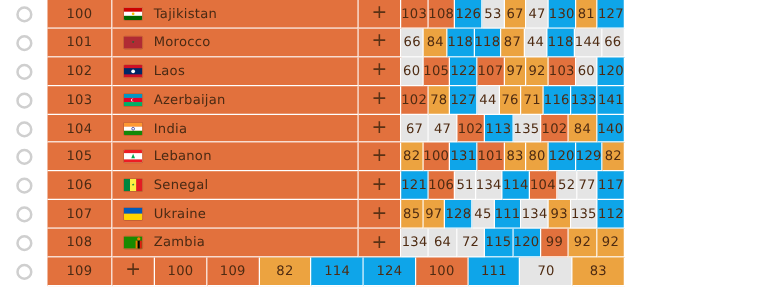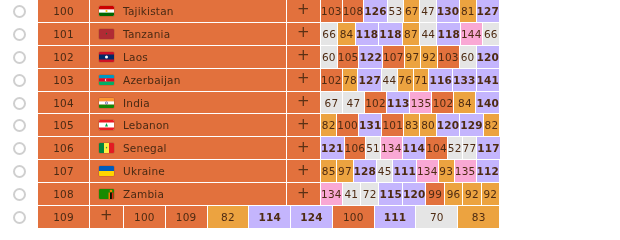--- a/index.html
+++ b/index.html
@@ -67,22 +67,22 @@
   .num-cell{
     flex:1 1 0;
     justify-content:center;
     font-size:10.5px;
     color:#4e2b12;
   }
   
   .t-yellow{background:#e5e5e5;}
   .t-lightorange{background:#eca340;}
   .t-orange{background:#e2713d;}
-  .t-red{background:#c4b5fd;font-weight:bold;}
-  .t-darkred{background:#f9a8d4;}
+  .t-red{background:#0ea5e9;}
+  .t-darkred{background:#e5e5e5;}
 
   
   .flag{
     width:15px;height:10px;min-width:15px;
     display:block;
     border-radius:1px;
     overflow:hidden;
     box-shadow:0 0 0 .5px rgba(0,0,0,.18);
   }
   .flag svg{display:block;width:15px;height:10px;}
@@ -125,21 +125,21 @@
         <div class="radio"></div>
       </div>
       <div class="cell rank-cell">101</div>
       <div class="cell name-cell">
         <span class="flag">
           <svg viewBox="0 0 30 20">
             <rect width="30" height="20" fill="#b02b34"></rect>
             <path d="M15 7l1.3 4-3.4-2.5h4.2L13.7 11z" fill="#0b6b35"></path>
           </svg>
         </span>
-        <span class="cname">Tanzania</span>
+        <span class="cname">Morocco</span>
       </div>
       <div class="cell plus-cell">+</div>
       <div class="cell num-cell t-yellow">66</div>
       <div class="cell num-cell t-lightorange">84</div>
       <div class="cell num-cell t-red">118</div>
       <div class="cell num-cell t-red">118</div>
       <div class="cell num-cell t-lightorange">87</div>
       <div class="cell num-cell t-yellow">44</div>
       <div class="cell num-cell t-red">118</div>
       <div class="cell num-cell t-darkred">144</div>
@@ -316,26 +316,25 @@
             <rect x="19" y="7" width="3.3" height="13" fill="#ef7d00"></rect>
             <rect x="22.3" y="7" width="3.4" height="13" fill="#000"></rect>
             <rect x="25.7" y="7" width="3.3" height="13" fill="#de2010"></rect>
             <circle cx="24" cy="4" r="2.6" fill="#ef7d00"></circle>
           </svg>
         </span>
         <span class="cname">Zambia</span>
       </div>
       <div class="cell plus-cell">+</div>
       <div class="cell num-cell t-darkred">134</div>
-      <div class="cell num-cell t-yellow">41</div>
+      <div class="cell num-cell t-yellow">64</div>
       <div class="cell num-cell t-yellow">72</div>
       <div class="cell num-cell t-red">115</div>
       <div class="cell num-cell t-red">120</div>
       <div class="cell num-cell t-orange">99</div>
-      <div class="cell num-cell t-lightorange">96</div>
       <div class="cell num-cell t-lightorange">92</div>
       <div class="cell num-cell t-lightorange">92</div>
     </div>
     <div class="row">
       <div class="radio-cell">
         <div class="radio"></div>
       </div>
       <div class="cell rank-cell">109</div>
       <div class="cell plus-cell">+</div>
       <div class="cell num-cell t-orange">100</div>

